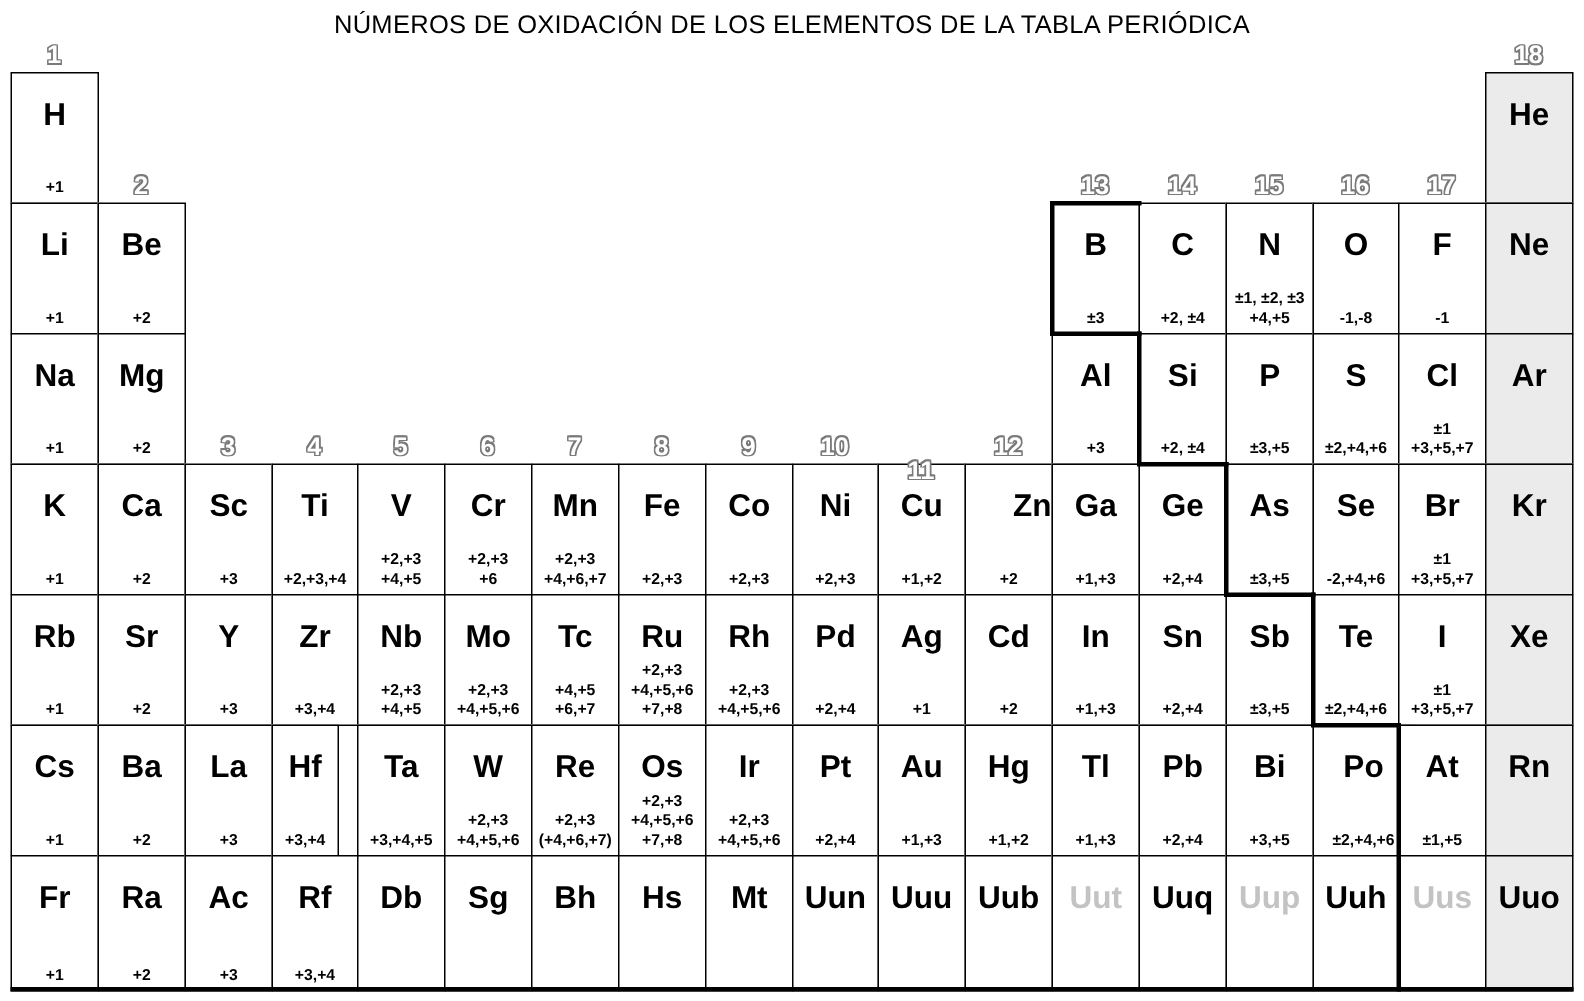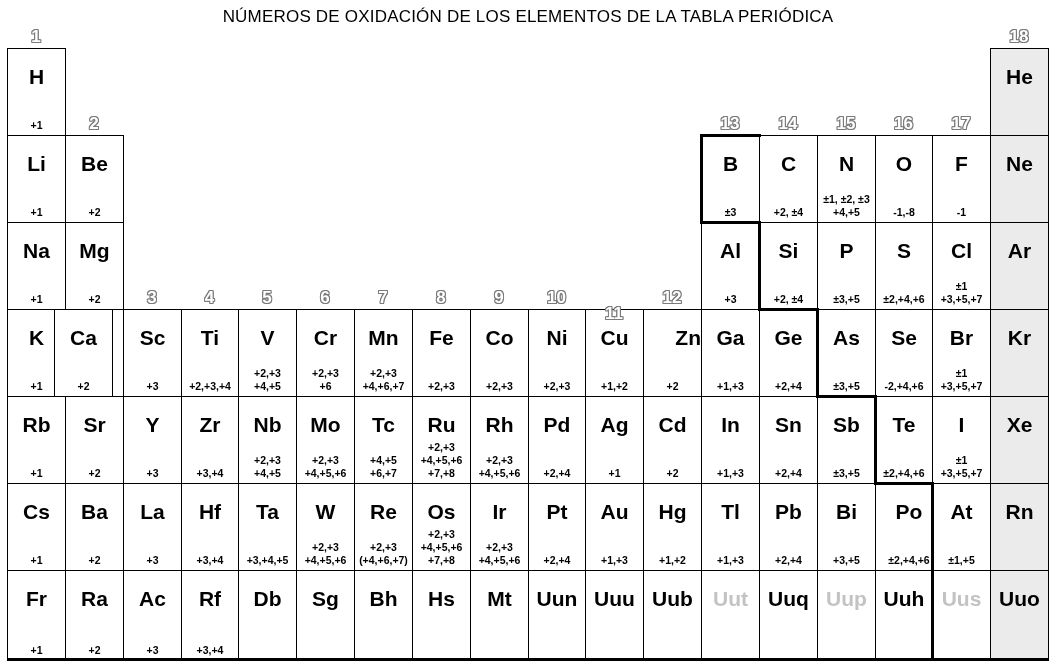--- a/index.html
+++ b/index.html
@@ -128,21 +128,21 @@
     </div>
     <div class="cell noble" style="left: 990px; top: 222px; width: 59px; height: 88px;">
       <div class="sym">Ar</div>
     </div>
     <div class="cell" style="left: 7px; top: 309px; width: 59px; height: 88px;">
       <div class="sym">K</div>
       <div class="nums">
         <div>+1</div>
       </div>
     </div>
-    <div class="cell" style="left: 54px; top: 309px; width: 59px; height: 88px;">
+    <div class="cell" style="left: 65px; top: 309px; width: 59px; height: 88px;">
       <div class="sym">Ca</div>
       <div class="nums">
         <div>+2</div>
       </div>
     </div>
     <div class="cell" style="left: 123px; top: 309px; width: 59px; height: 88px;">
       <div class="sym">Sc</div>
       <div class="nums">
         <div>+3</div>
       </div>
@@ -361,21 +361,21 @@
       <div class="nums">
         <div>+2</div>
       </div>
     </div>
     <div class="cell" style="left: 123px; top: 483px; width: 59px; height: 88px;">
       <div class="sym">La</div>
       <div class="nums">
         <div>+3</div>
       </div>
     </div>
-    <div class="cell" style="left: 181px; top: 483px; width: 58px; height: 88px;">
+    <div class="cell" style="left: 181px; top: 483px; width: 45px; height: 88px;">
       <div class="sym">Hf</div>
       <div class="nums">
         <div>+3,+4</div>
       </div>
     </div>
     <div class="cell" style="left: 238px; top: 483px; width: 59px; height: 88px;">
       <div class="sym">Ta</div>
       <div class="nums">
         <div>+3,+4,+5</div>
       </div>

